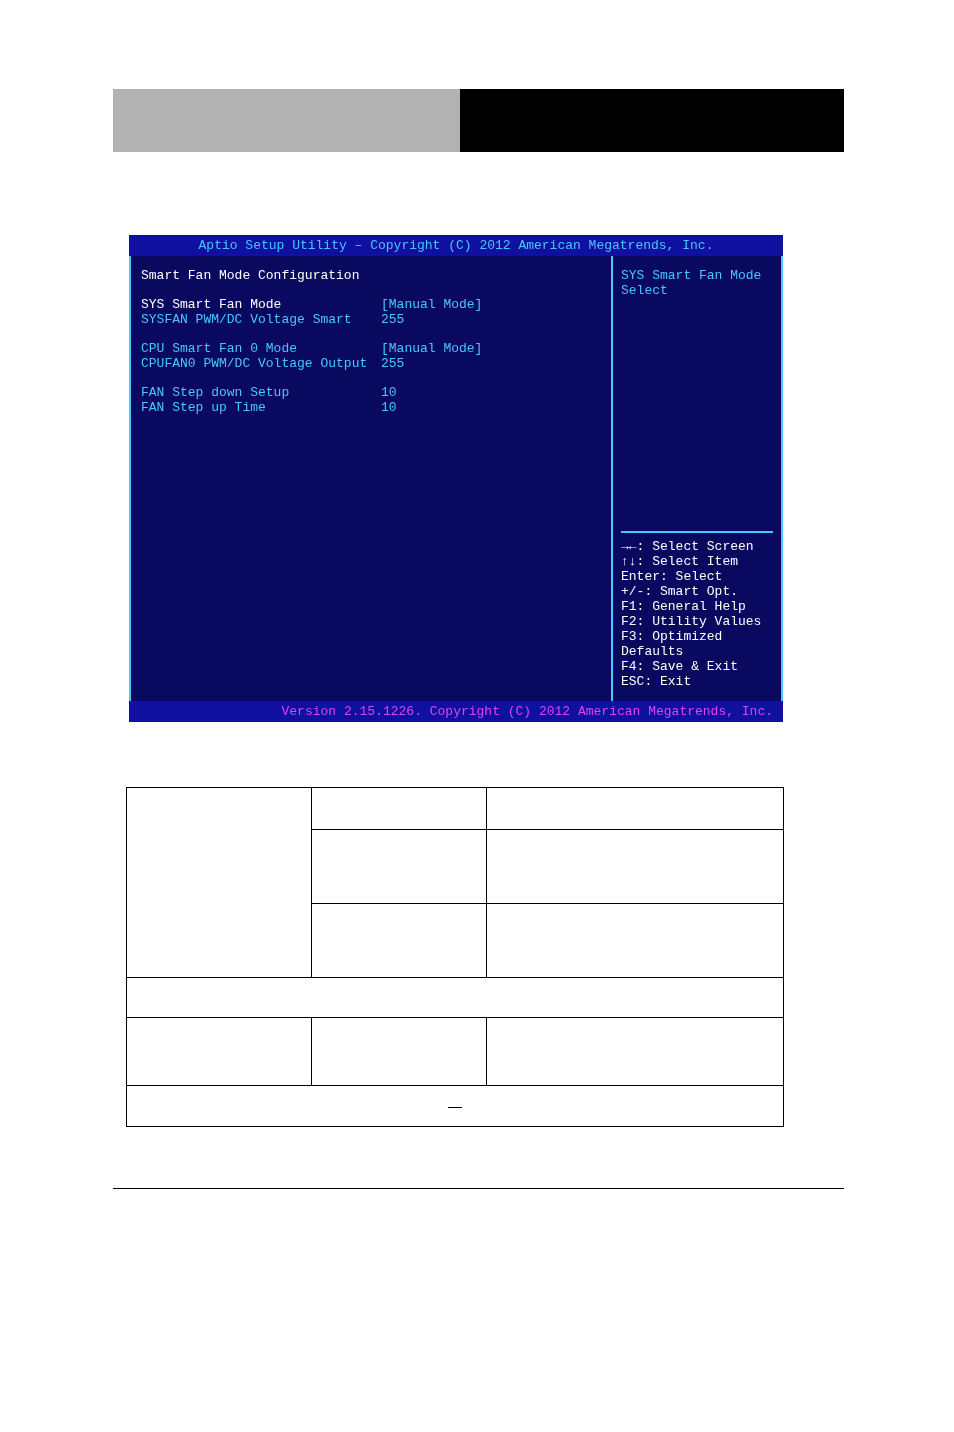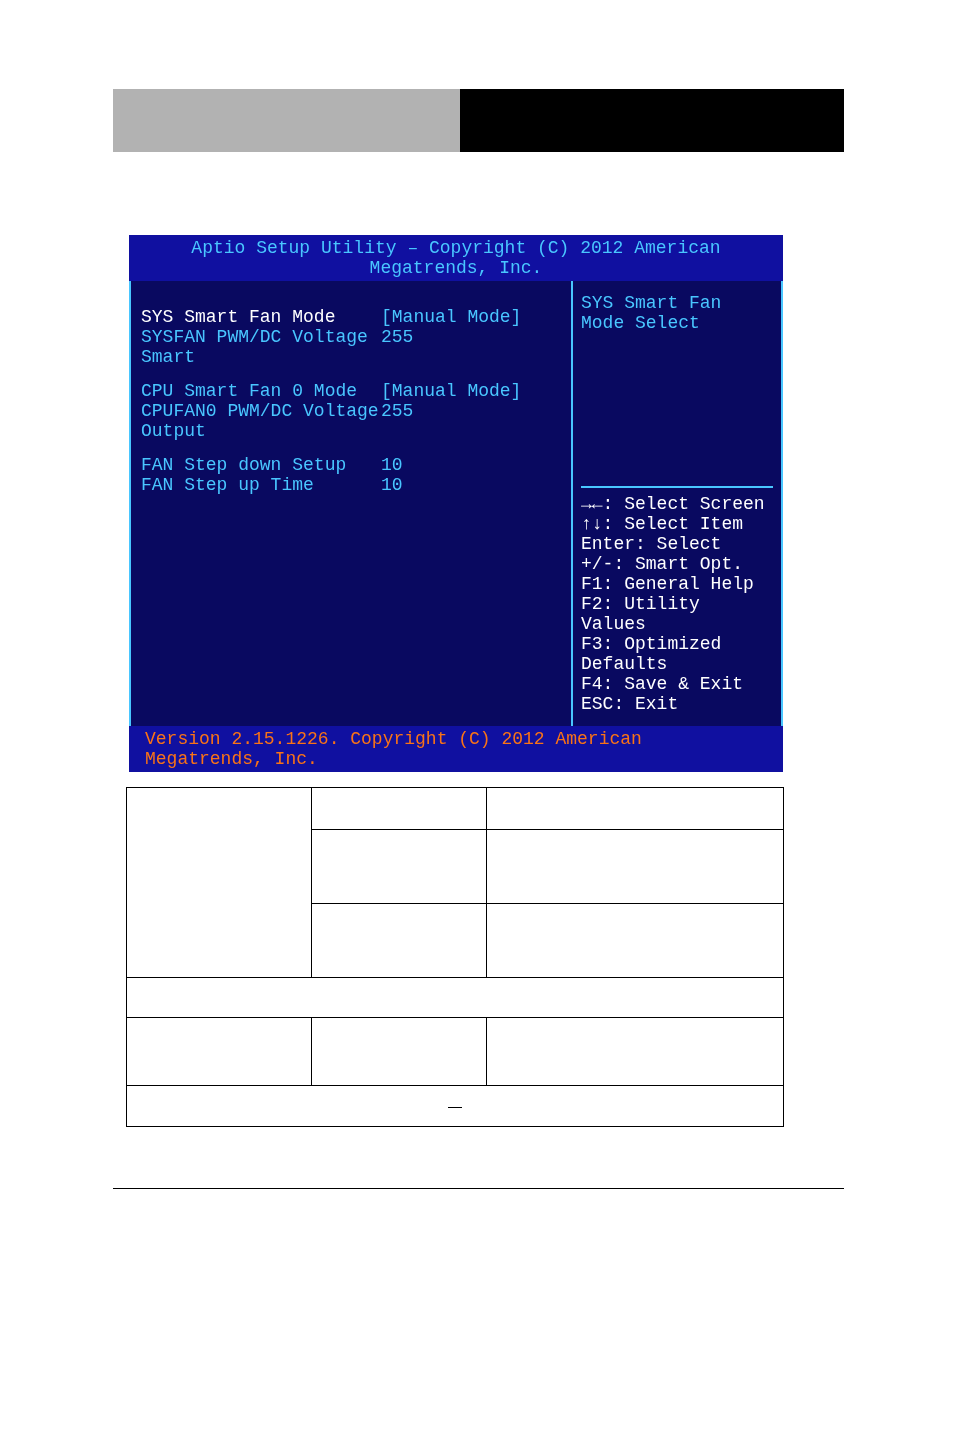--- a/index.html
+++ b/index.html
@@ -1,34 +1,34 @@
 <!DOCTYPE html>
 <html><head>
 <meta charset="utf-8">
 <style>
   * { box-sizing: border-box; margin: 0; padding: 0; }
   body { width: 954px; height: 1432px; background: #fff; font-family: Arial, sans-serif; position: relative; }
 
   .top-gray-bar { position: absolute; left: 113px; top: 89px; width: 347px; height: 63px; background: #b2b2b2; }
   .top-black-bar { position: absolute; left: 460px; top: 89px; width: 384px; height: 63px; background: #000; }
 
-  .bios-box { position: absolute; left: 129px; top: 235px; width: 654px; font-family: 'Courier New', monospace; font-size: 18px; color: #fff; }
+  .bios-box { position: absolute; left: 129px; top: 235px; width: 654px; font-family: 'Courier New', monospace; font-size: 13px; color: #fff; }
   .bios-header { background: #1010a0; padding: 3px 10px; text-align: center; color: #49c6ff; }
   .bios-tabs { background: #1010a0; display: flex; padding-left: 55px; }
   .bios-tab { background: #00c8c8; color: #000; padding: 0 5px; }
   .bios-body { background: #090960; height: 445px; display: flex; border-left: 2px solid #49c6ff; border-right: 2px solid #49c6ff; }
   .bios-left { flex: 1.5; padding: 12px 10px; }
-  .bios-right { width: 210px; border-left: 2px solid #49c6ff; padding: 12px 8px; display: flex; flex-direction: column; }
+  .bios-right { width: 170px; border-left: 2px solid #49c6ff; padding: 12px 8px; display: flex; flex-direction: column; }
   .bios-row { display: flex; color: #49c6ff; }
   .bios-row .lbl { width: 240px; }
   .bios-row .val { color: #49c6ff; }
   .bios-white { color: #fff; }
   .bios-help-title { color: #49c6ff; }
   .bios-divider { border-top: 2px solid #49c6ff; margin: 6px 0; }
-  .bios-footer { background: #1010a0; padding: 3px 16px; text-align: left; color: #f97316; }
+  .bios-footer { background: #1010a0; padding: 3px 10px; text-align: right; color: #d946ef; }
   .help-section { margin-top: auto; padding-top: 140px; }
 
   .settings-table { position: absolute; left: 126px; top: 787px; width: 658px; border-collapse: collapse; border: 1px solid #000; font-size: 14px; }
   .settings-table td { border: 1px solid #000; padding: 12px 10px; vertical-align: middle; }
   .col1 { width: 185px; }
   .col2 { width: 175px; }
   .center { text-align: center; }
   .full-row td { text-align: left; padding: 6px 10px; }
   .cont-row td { text-align: center; }
 
@@ -37,20 +37,23 @@
 </head>
 <body>
 
 <div class="top-gray-bar"></div>
 <div class="top-black-bar"></div>
 
 <div class="bios-box">
   <div class="bios-header">Aptio Setup Utility – Copyright (C) 2012 American Megatrends, Inc.</div>
   <div class="bios-body">
     <div class="bios-left">
+      <div class="bios-row bios-white">
+          <span>Smart Fan Mode Configuration</span>
+        </div>
       <div style="height:14px"></div>
       <div class="bios-row">
         <span class="lbl bios-white">SYS Smart Fan Mode</span>
         <span class="val bios-white">[Manual Mode]</span>
       </div>
       <div class="bios-row">
         <span class="lbl">SYSFAN PWM/DC Voltage Smart</span>
         <span class="val">255</span>
       </div>
       <div style="height:14px"></div>

